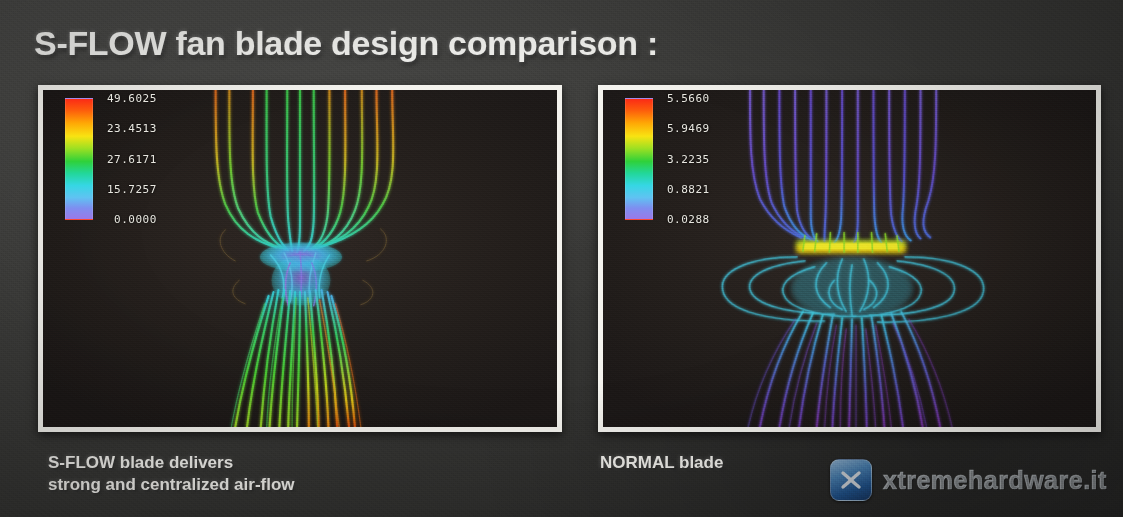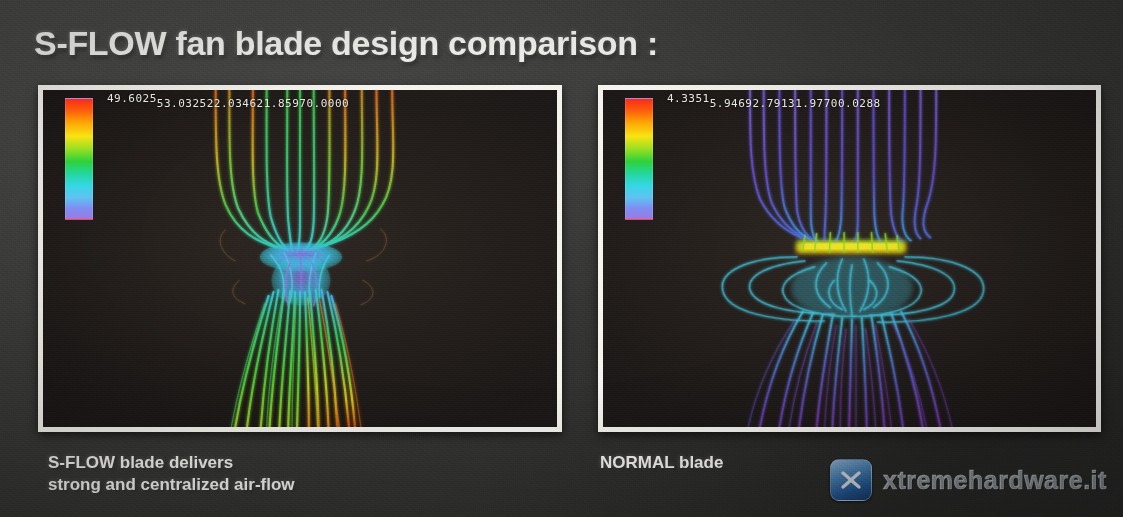--- a/index.html
+++ b/index.html
@@ -110,20 +110,21 @@
       #5fc3f2 82%,
       #7e8ef0 91%,
       #9a79e8 100%);
     border: 1px solid rgba(255,255,255,0.12);
     box-sizing: border-box;
   }
   .legend-labels {
     margin-left: 14px;
     height: 122px;
     display: flex;
+    flex-direction: column;
     justify-content: space-between;
     font-family: "DejaVu Sans Mono", "Liberation Mono", monospace;
     font-size: 11px;
     color: #e8e7e0;
     text-shadow: 0 0 3px rgba(0,0,0,0.9);
     letter-spacing: 0.5px;
   }
   .legend-labels span {
     line-height: 11px;
     display: block;
@@ -308,23 +309,23 @@
           </g>
         </g>
       </svg>
 
       <div class="panel-grain"></div>
 
       <div class="legend">
         <div class="legend-bar"></div>
         <div class="legend-labels">
           <span>49.6025</span>
-          <span>53.0325</span>
-          <span>22.0346</span>
-          <span>21.8597</span>
+          <span>23.4513</span>
+          <span>27.6171</span>
+          <span>15.7257</span>
           <span>0.0000</span>
         </div>
       </div>
     </div>
   </div>
 
   <div class="panel" id="panel-right">
     <div class="panel-inner">
 
       <svg class="flow-svg" viewBox="0 0 503 347" preserveAspectRatio="none">
@@ -440,24 +441,24 @@
             <path d="M268,246 C272,278 276,312 278,347" stroke="#8b4ad4"></path>
           </g>
         </g>
       </svg>
 
       <div class="panel-grain"></div>
 
       <div class="legend">
         <div class="legend-bar"></div>
         <div class="legend-labels">
-          <span>4.3351</span>
+          <span>5.5660</span>
           <span>5.9469</span>
-          <span>2.7913</span>
-          <span>1.9770</span>
+          <span>3.2235</span>
+          <span>0.8821</span>
           <span>0.0288</span>
         </div>
       </div>
     </div>
   </div>
 
   <div class="caption" id="caption-left">S-FLOW blade delivers
 strong and centralized air-flow</div>
   <div class="caption" id="caption-right">NORMAL blade</div>
 

